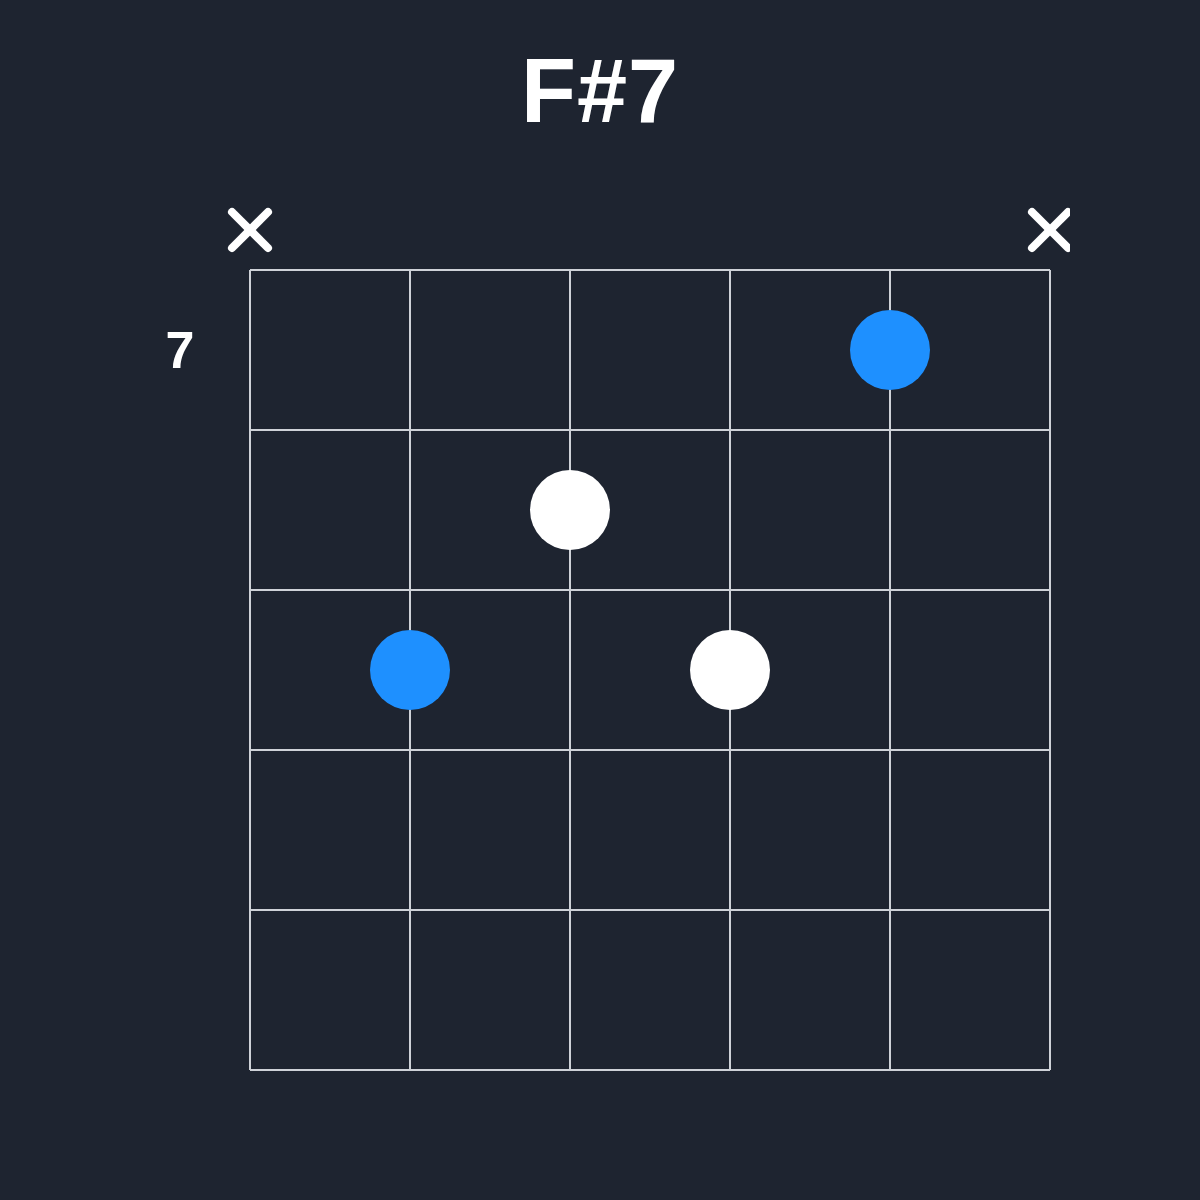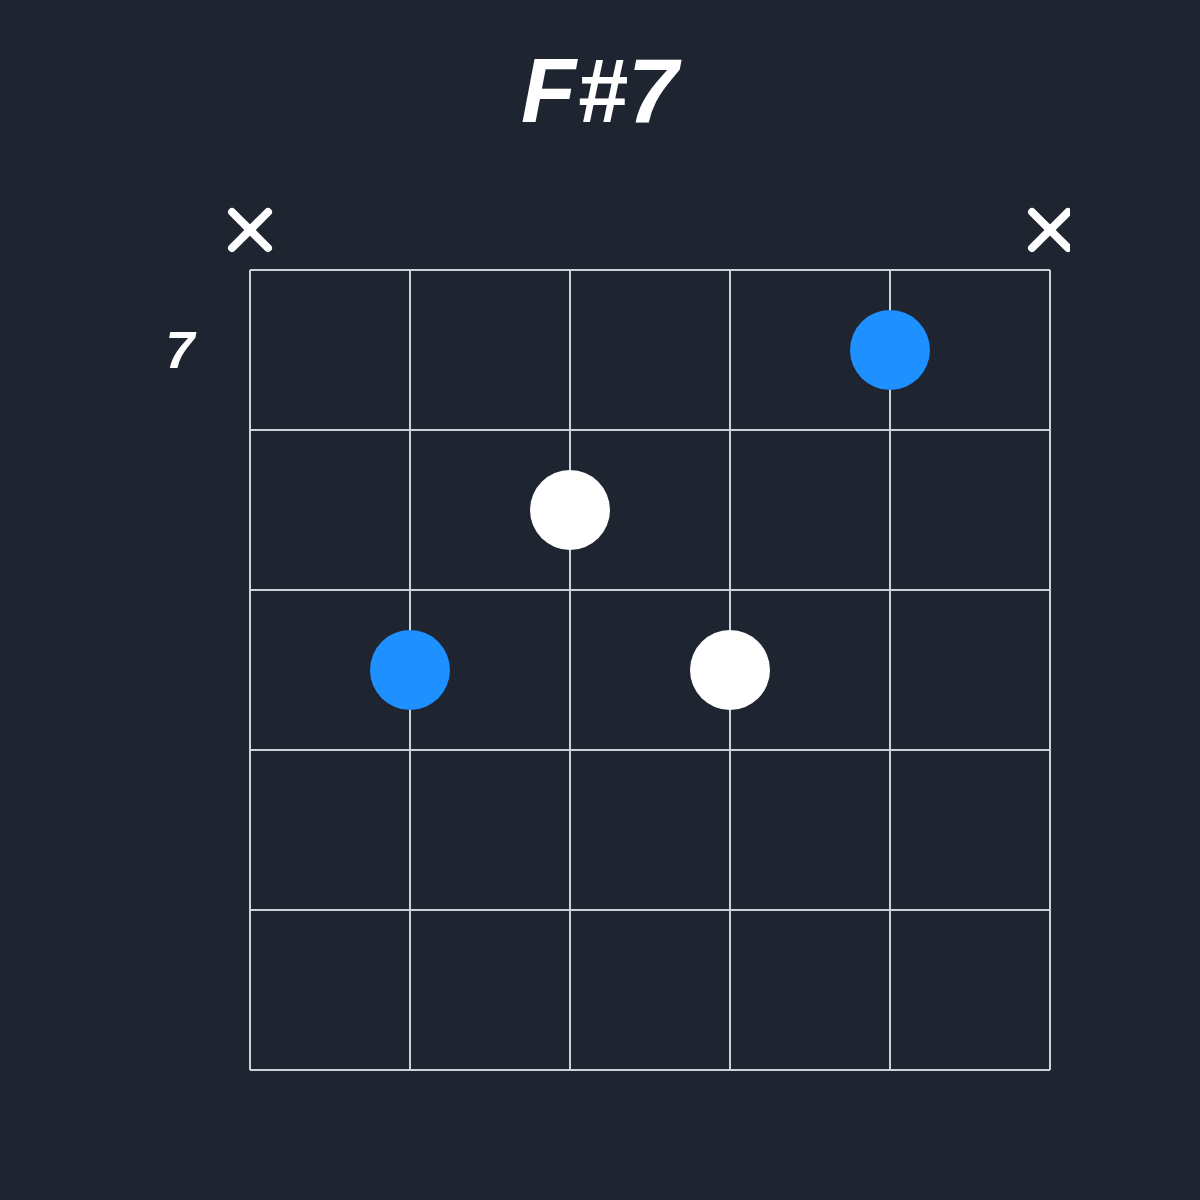--- a/index.html
+++ b/index.html
@@ -8,21 +8,20 @@
     width: 1200px;
     height: 1200px;
     background: #1e2430;
     font-family: -apple-system, BlinkMacSystemFont, "Segoe UI", Helvetica, Arial, sans-serif;
     color: #ffffff;
   }
   .container {
     width: 1200px;
     height: 1200px;
     position: relative;
-    font-style: italic;
   }
   .title {
     position: absolute;
     top: 40px;
     left: 0;
     width: 100%;
     text-align: center;
     font-size: 90px;
     font-weight: 800;
     letter-spacing: 1px;

